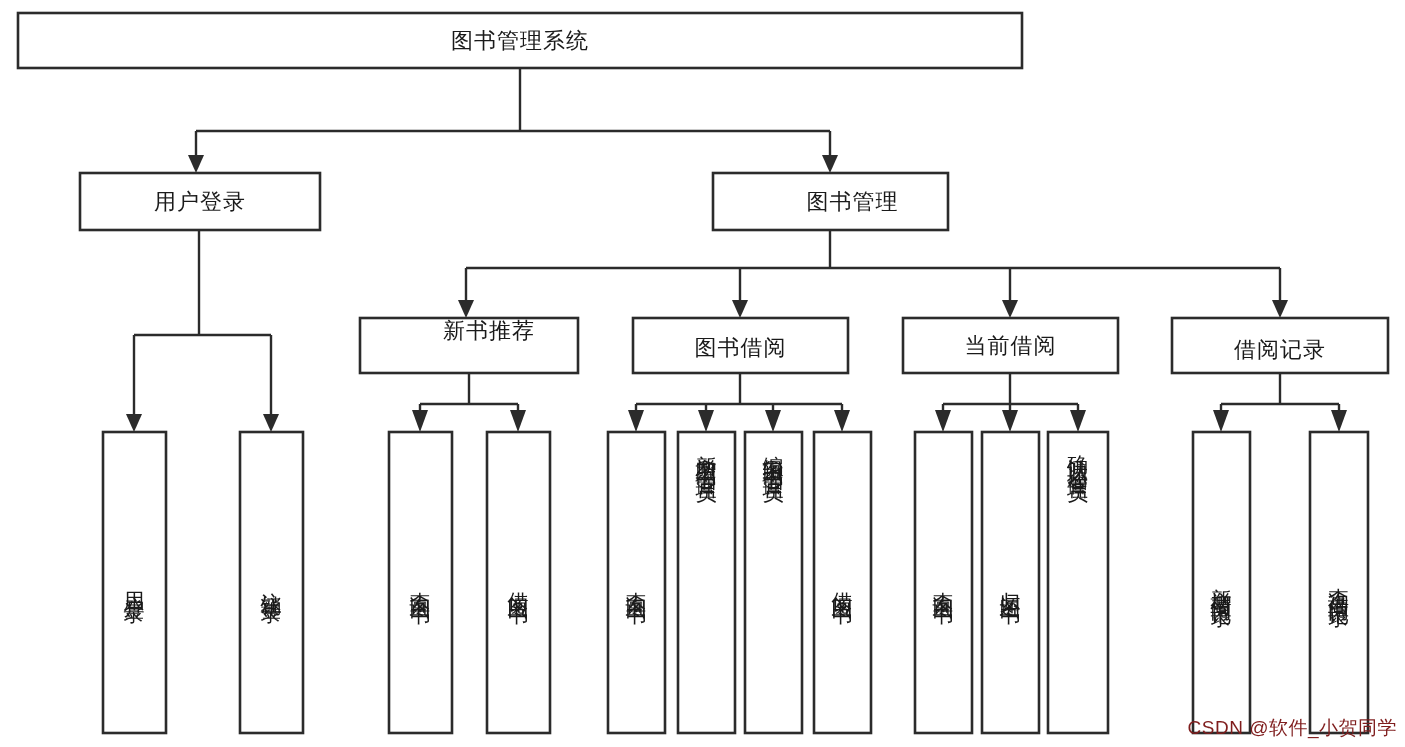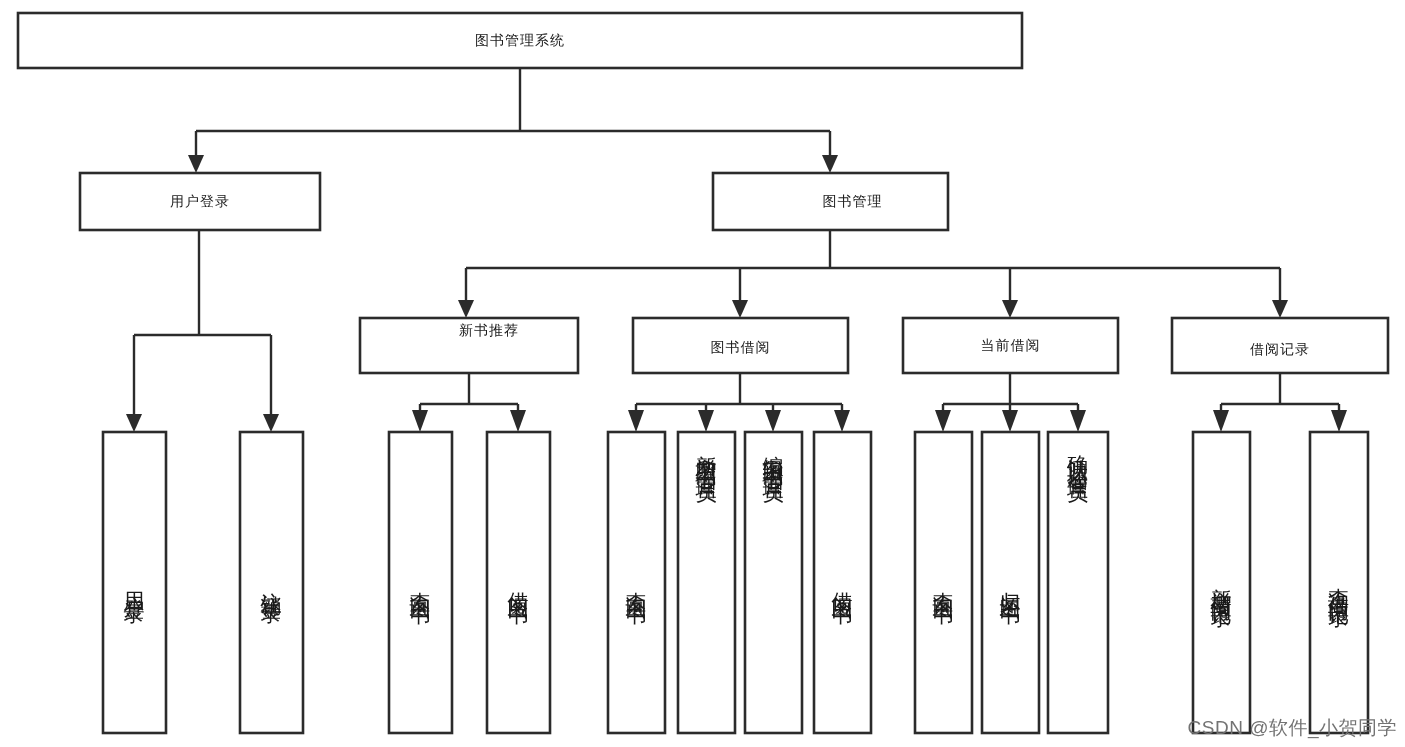--- a/index.html
+++ b/index.html
@@ -57,31 +57,31 @@
     color: #1a1a1a;
     white-space: nowrap;
   }
   .hlabel-wrap {
     position: absolute;
     display: flex;
     align-items: center;
     justify-content: center;
     pointer-events: none;
     font-family: "Liberation Sans", "DejaVu Sans", sans-serif;
-    font-size: 14px;
+    font-size: 22px;
     color: #1a1a1a;
     letter-spacing: 1px;
   }
   #watermark {
     position: absolute;
     right: 8px;
     bottom: 6px;
     font-family: "Liberation Sans", "DejaVu Sans", sans-serif;
     font-size: 19px;
-    color: #737373;
+    color: #7f1d1d;
     letter-spacing: 0.5px;
     white-space: nowrap;
   }
 </style>
 </head>
 <body>
 
 <div id="diagram-root">
 
   <svg id="flow" viewBox="0 0 1405 747" xmlns="http://www.w3.org/2000/svg">

